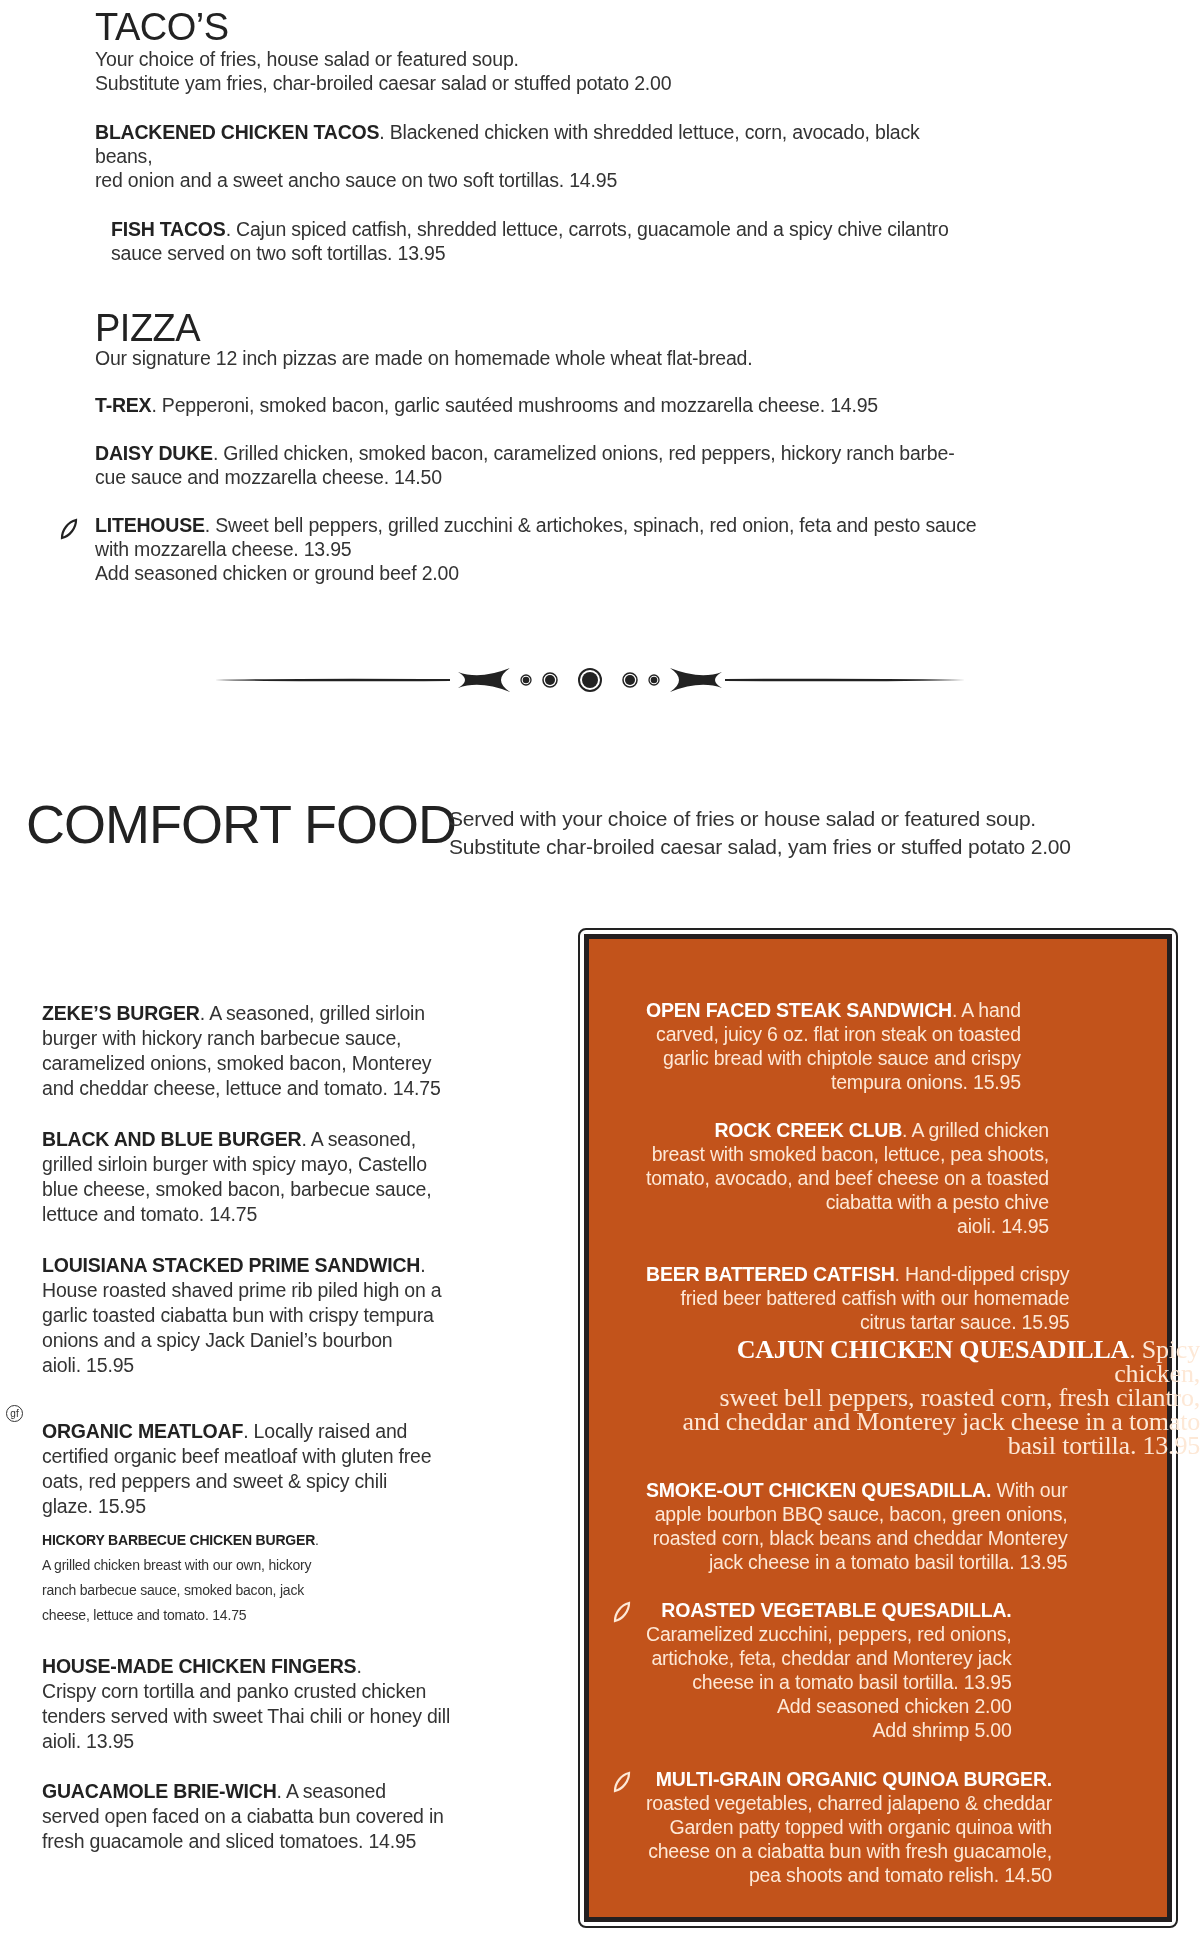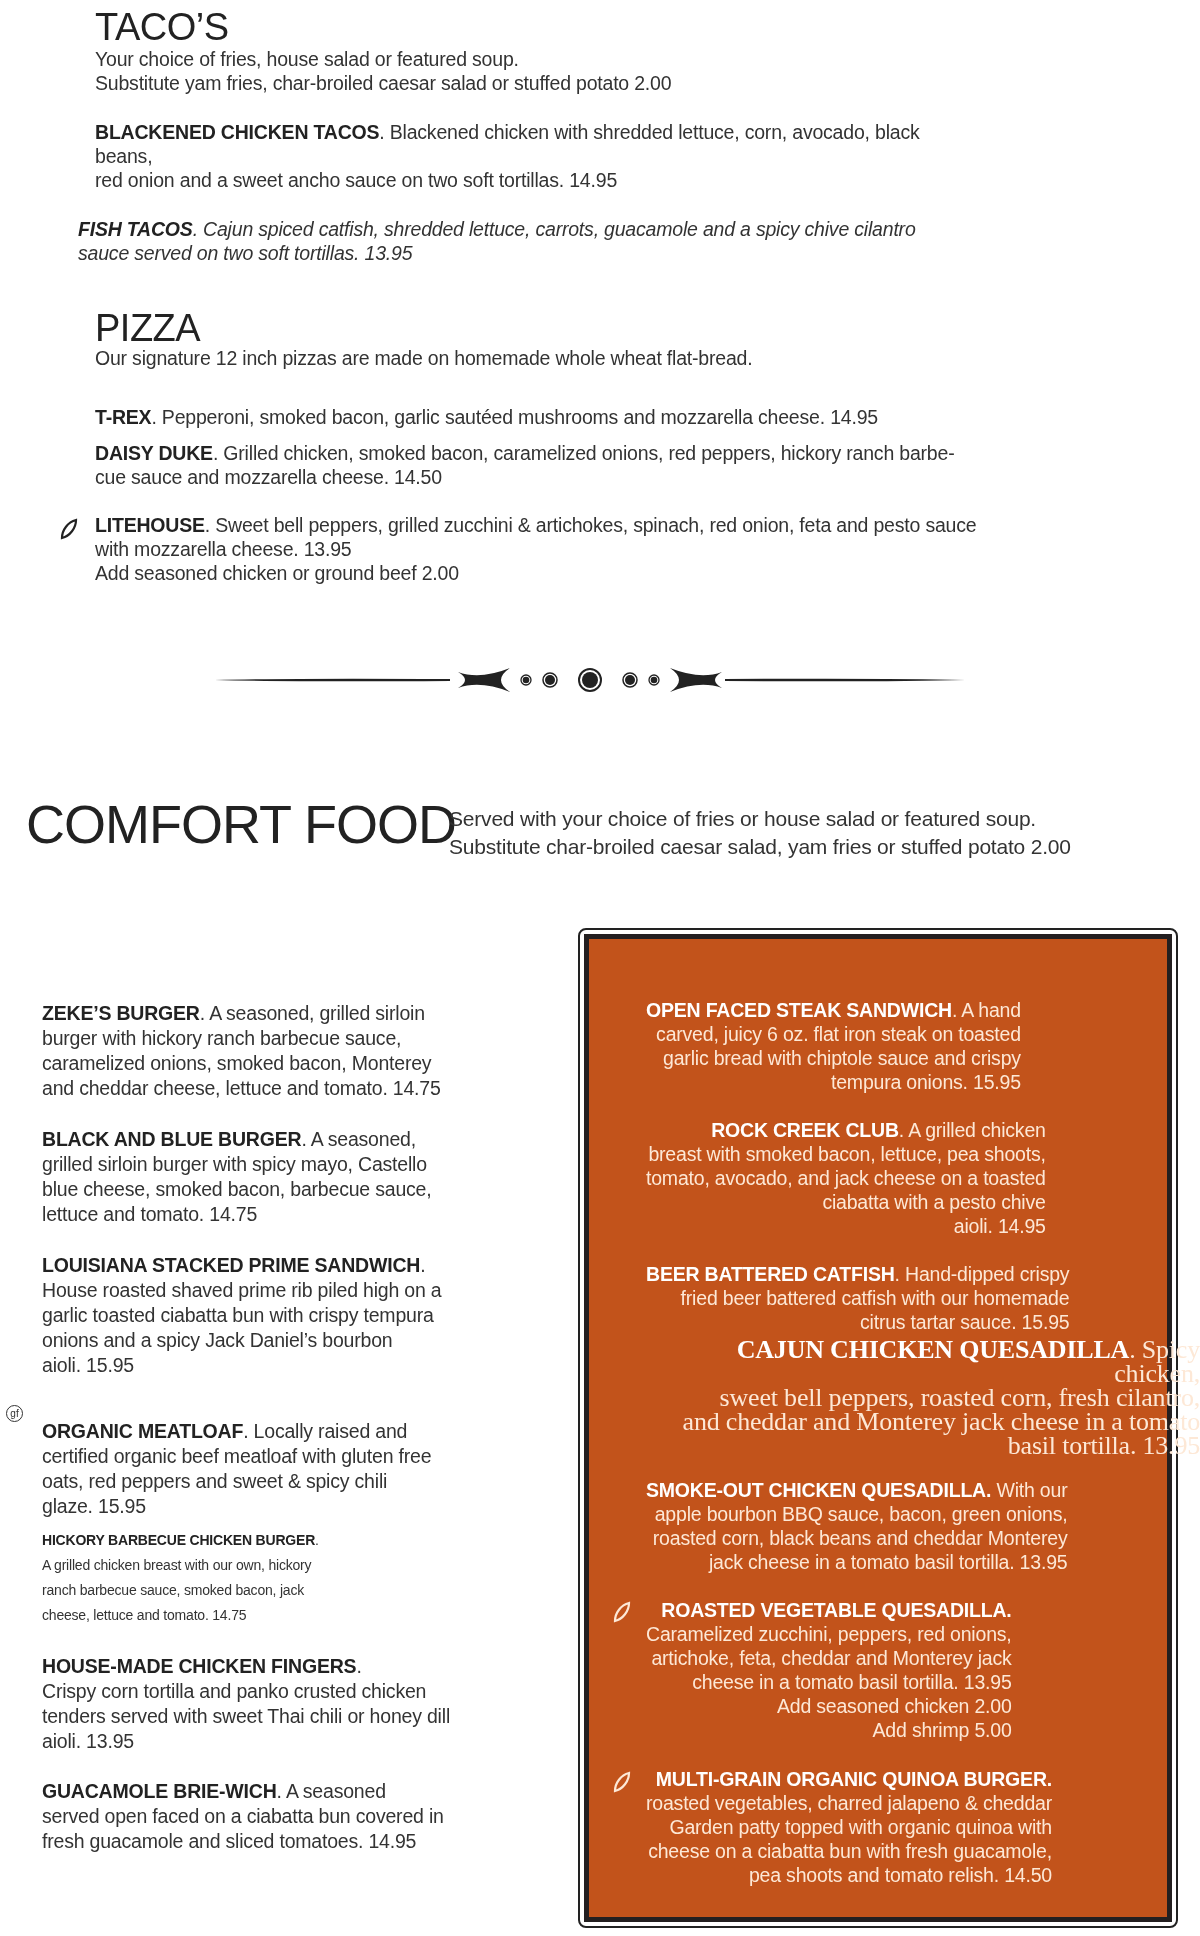--- a/index.html
+++ b/index.html
@@ -40,31 +40,31 @@
   <div class="abs sec-title" style="left:95px;top:8px;font-size:38px;">TACO’S</div>
   <div class="abs body-text" style="left:95px;top:47px;">Your choice of fries, house salad or featured soup.</div>
   <div class="abs body-text" style="left:95px;top:71px;">Substitute yam fries, char-broiled caesar salad or stuffed potato  2.00</div>
 
   <div class="item body-text" style="left:95px;top:120px;">
     <div><span class="item-name">BLACKENED CHICKEN TACOS</span><span>. Blackened chicken with shredded lettuce, corn, avocado, black</span></div>
     <div>beans,</div>
     <div>red onion and a sweet ancho sauce on two soft tortillas. 14.95</div>
   </div>
 
-  <div class="item body-text" style="left:78px;top:217px;font-style:italic;">
+  <div class="item body-text" style="left:111px;top:217px;">
     <div><span class="item-name">FISH TACOS</span><span>. Cajun spiced catfish, shredded lettuce, carrots, guacamole and a spicy chive cilantro</span></div>
     <div>sauce served on two soft tortillas. 13.95</div>
   </div>
 </div>
 
 <div>
   <div class="abs sec-title" style="left:95px;top:309px;font-size:38px;">PIZZA</div>
   <div class="abs body-text" style="left:95px;top:346px;">Our signature 12 inch pizzas are made on homemade whole wheat flat-bread.</div>
 
-  <div class="item body-text" style="left:95px;top:393px;margin-top:12px;">
+  <div class="item body-text" style="left:95px;top:393px;">
     <div><span class="item-name">T-REX</span><span>. Pepperoni, smoked bacon, garlic sautéed mushrooms and mozzarella cheese. 14.95</span></div>
   </div>
 
   <div class="item body-text" style="left:95px;top:441px;">
     <div><span class="item-name">DAISY DUKE</span><span>. Grilled chicken, smoked bacon, caramelized onions, red peppers, hickory ranch barbe-</span></div>
     <div>cue sauce and mozzarella cheese. 14.50</div>
   </div>
 
   <svg class="leaf-icon" style="left:60px;top:518px;" viewBox="0 0 18 22">
     <path d="M2 20 C2 12 8 4 16 2 C16 10 10 18 2 20 Z" fill="none" stroke="#222" stroke-width="2.2"></path>
@@ -155,21 +155,21 @@
     <div class="item body-text" style="left:646px;top:998px;font-size:19.5px;line-height:24px;">
       <div><span class="item-name">OPEN FACED STEAK SANDWICH</span><span>. A hand</span></div>
       <div>carved, juicy 6 oz. flat iron steak on toasted</div>
       <div>garlic bread with chiptole sauce and crispy</div>
       <div>tempura onions. 15.95</div>
     </div>
 
     <div class="item body-text" style="left:646px;top:1118px;font-size:19.5px;line-height:24px;">
       <div><span class="item-name">ROCK CREEK CLUB</span><span>. A grilled chicken</span></div>
       <div>breast with smoked bacon, lettuce, pea shoots,</div>
-      <div>tomato, avocado, and jack cheese on a toasted</div>
+      <div>tomato, avocado, and beef cheese on a toasted</div>
       <div>ciabatta with a pesto chive</div>
       <div>aioli. 14.95</div>
     </div>
 
     <div class="item body-text" style="left:646px;top:1262px;font-size:19.5px;line-height:24px;">
       <div><span class="item-name">BEER BATTERED CATFISH</span><span>. Hand-dipped crispy</span></div>
       <div>fried beer battered catfish with our homemade</div>
       <div>citrus tartar sauce. 15.95</div>
     </div>
 

